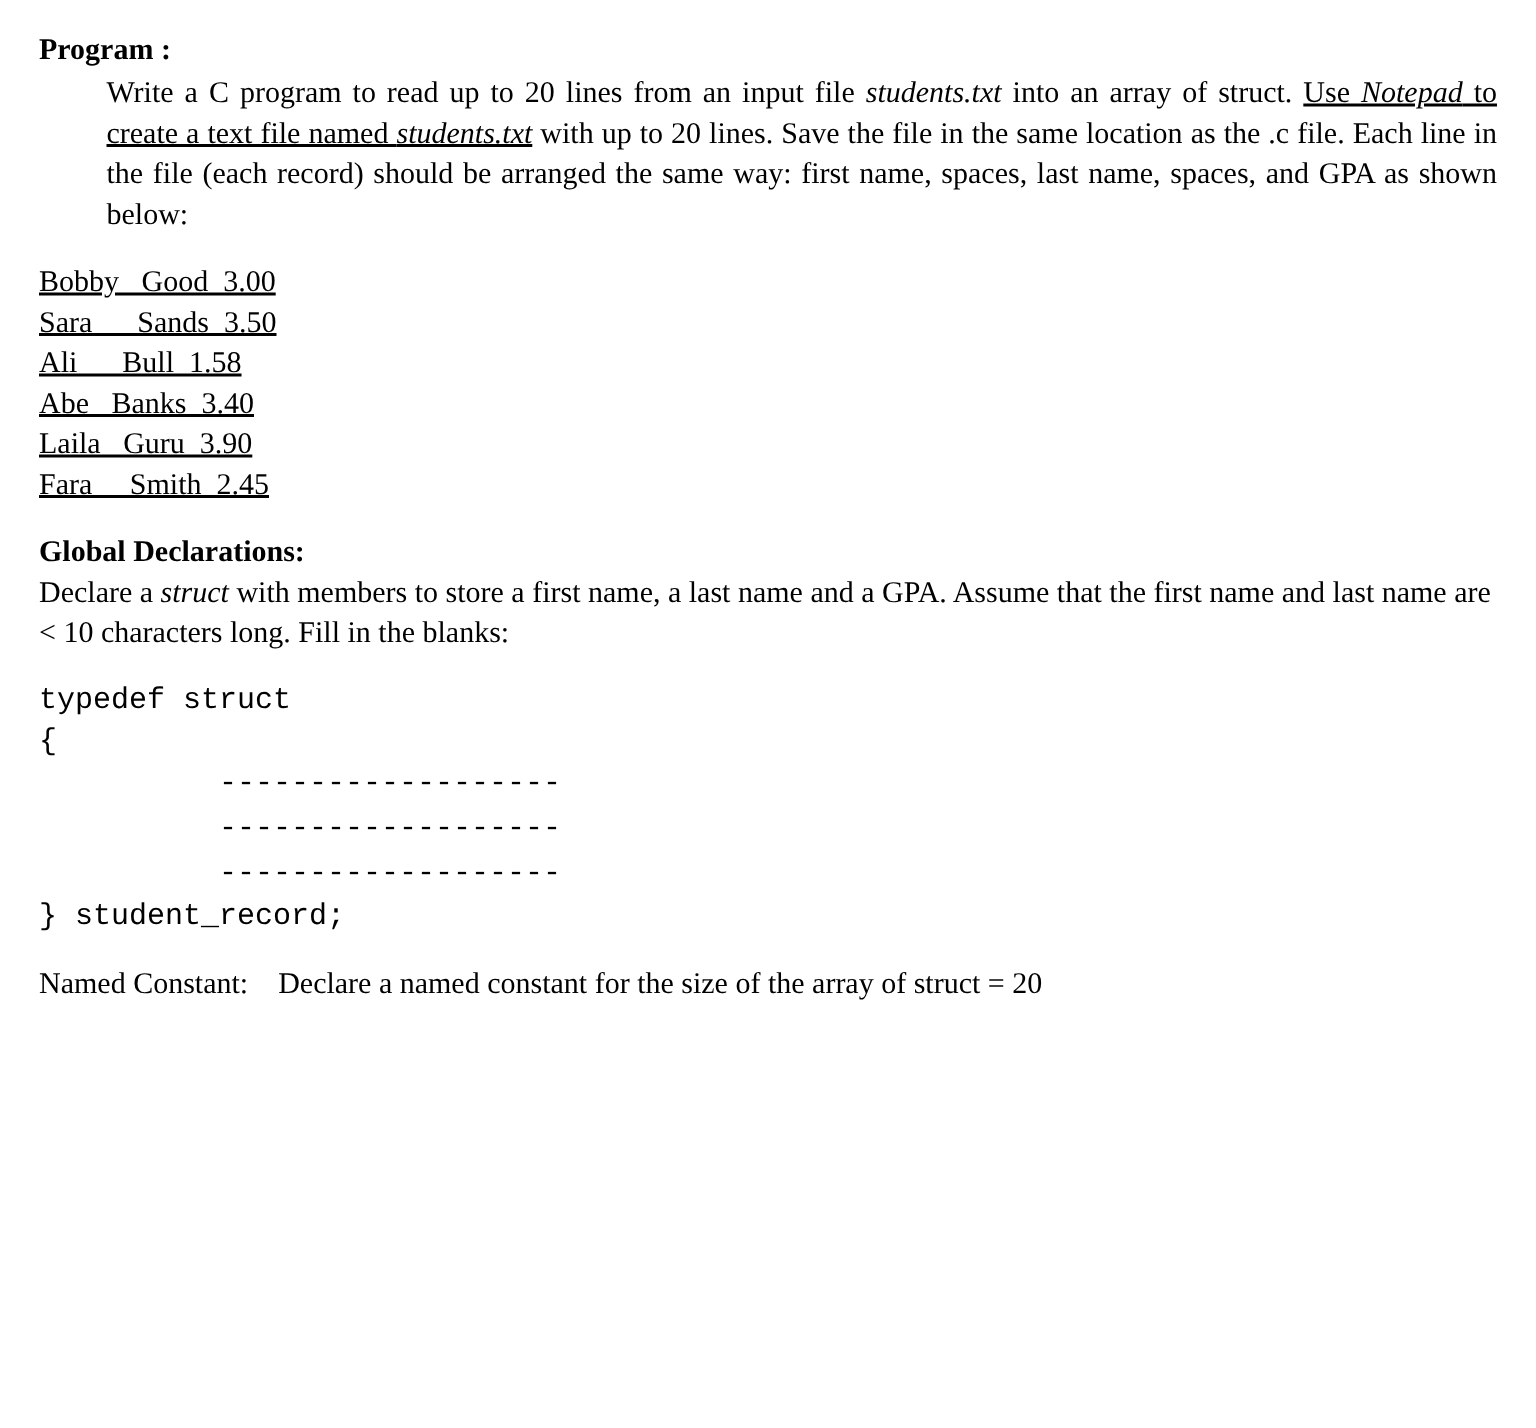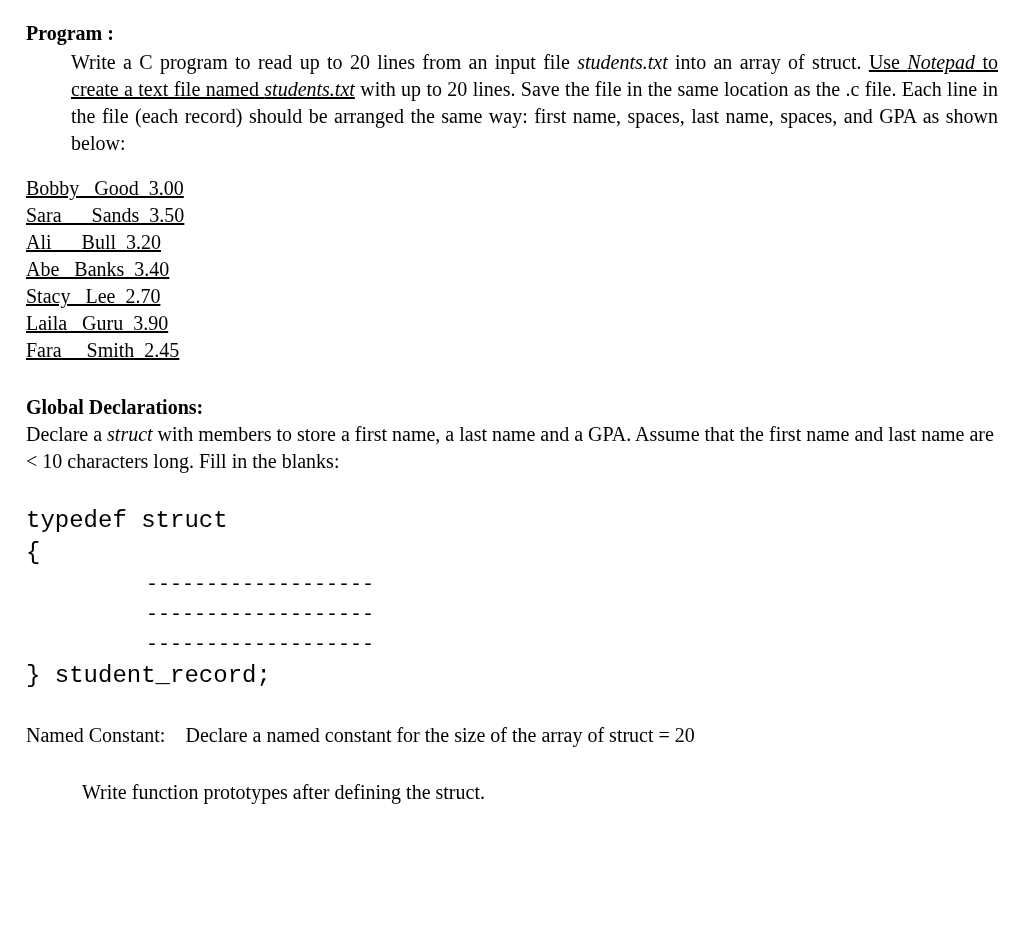--- a/index.html
+++ b/index.html
@@ -13,24 +13,24 @@
     width: 1024px;
     box-sizing: border-box;
   }
   .bold { font-weight: bold; }
   .italic { font-style: italic; text-align: center; }
   .underline { text-decoration: underline; }
   .program-heading { font-weight: bold; margin-bottom: 2px; }
   .para-justify { text-align: justify; margin-left: 45px; }
   .sample-data { margin: 18px 0 18px 0; line-height: 1.35; text-decoration: underline; }
   .sample-data div { white-space: pre; }
-  .section-gap { margin-top: 30px; }
+  .section-gap { margin-top: 18px; }
   .mono {
     font-family: "Courier New", Courier, monospace;
-    font-size: 24px;
+    font-size: 20px;
     white-space: pre;
     line-height: 1.35;
   }
   .blanks {
     font-family: "Courier New", Courier, monospace;
     font-size: 20px;
     white-space: pre;
     line-height: 1.5;
   }
   .indent { padding-left: 56px; }
@@ -40,23 +40,22 @@
 
 <div class="program-heading">Program :</div>
 
 <div class="para-justify">
   <span>Write a C program to read up to 20 lines from an input file </span><span class="italic">students.txt</span><span> into an array of struct. </span><span class="underline"><span>Use </span><span class="italic">Notepad</span><span> to create a text file named </span><span class="italic">students.txt</span></span><span> with up to 20 lines. Save the file in the same location as the .c file. Each line in the file (each record) should be arranged the same way:  first name, spaces, last name, spaces, and GPA as shown below:</span>
 </div>
 
 <div class="sample-data">
   <div>Bobby   Good  3.00</div>
   <div>Sara      Sands  3.50</div>
-  <div>Ali      Bull  3.20</div>
+  <div>Ali      Bull  1.58</div>
   <div>Abe   Banks  3.40</div>
-  <div>Stacy   Lee  2.70</div>
   <div>Laila   Guru  3.90</div>
   <div>Fara     Smith  2.45</div>
 </div>
 
 <div class="section-gap">
   <div class="bold">Global Declarations:</div>
   <div>
     <span>Declare a </span><span class="italic">struct</span><span> with members to store a first name, a last name and a GPA. Assume that the first name and last name are &lt;  10 characters long. Fill in the blanks:</span>
   </div>
 </div>
@@ -68,14 +67,13 @@
   <div class="blanks">          -------------------</div>
   <div class="blanks">          -------------------</div>
   <div class="mono">} student_record;</div>
 </div>
 
 <div class="section-gap">
   <span>Named Constant:</span>&nbsp;&nbsp;&nbsp;&nbsp;<span>Declare a named constant for the size of the array of struct = 20</span>
 </div>
 
 <div class="section-gap">
-  <div class="indent">Write function prototypes after defining the struct.</div>
 </div>
 
 </body></html>

